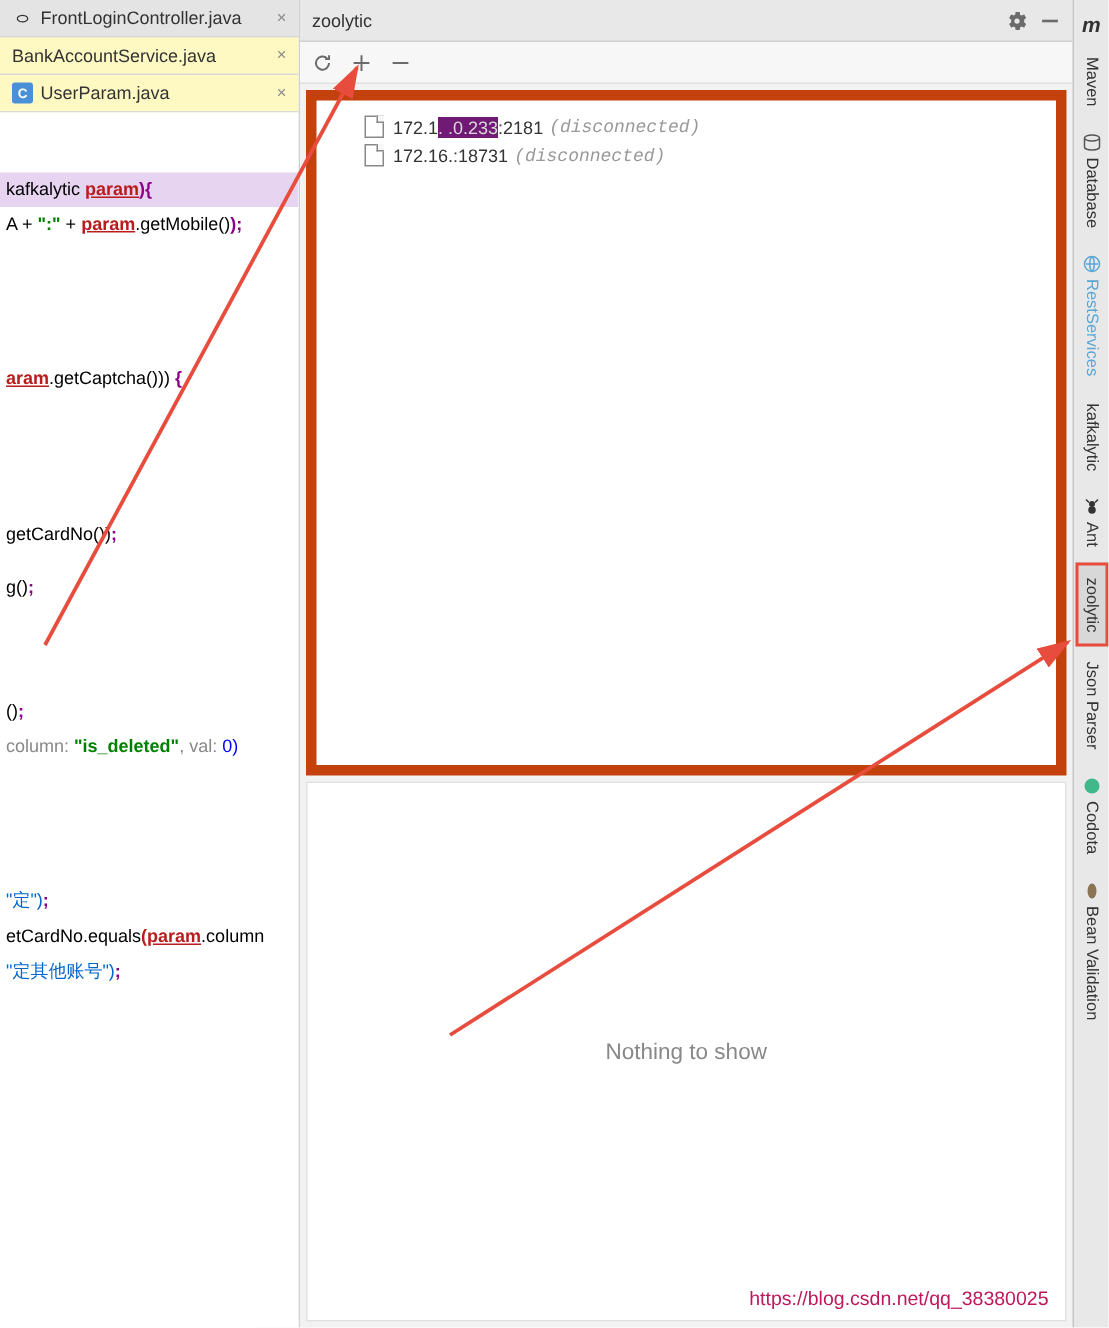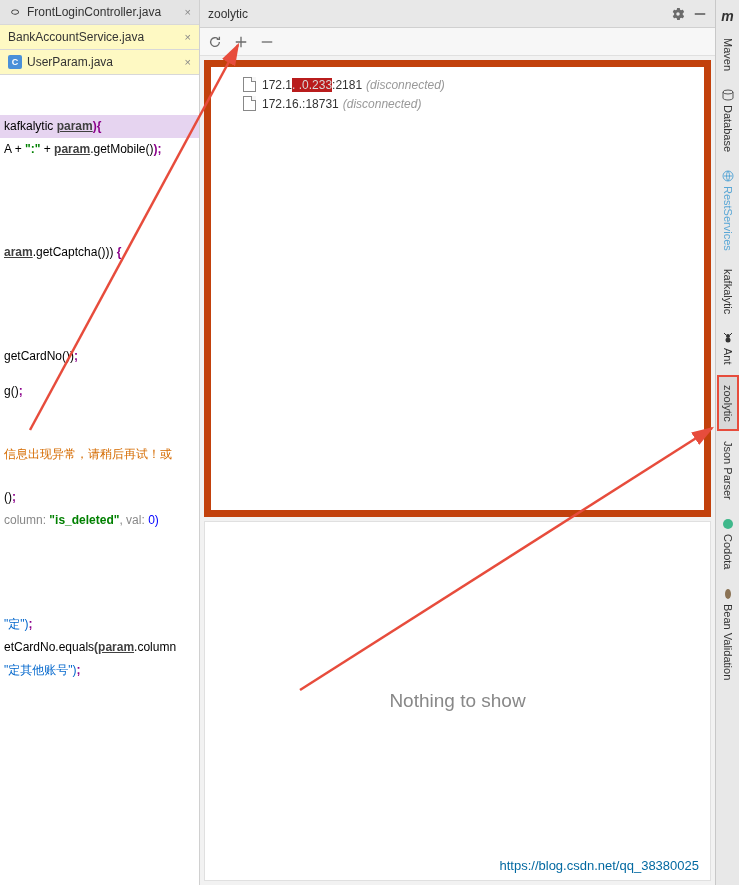--- a/index.html
+++ b/index.html
@@ -12,53 +12,53 @@
     .file-tab:first-child { background: #e4e4e4; }
     .file-tab-close { margin-left: auto; color: #888; font-size: 11px; }
     .file-icon { width: 14px; height: 14px; margin-right: 5px; border-radius: 2px; display: flex; align-items: center; justify-content: center; font-size: 9px; font-weight: bold; color: #fff; }
     .file-icon.java { background: transparent; color: #333; }
     .file-icon.cls { background: #4a90d9; }
     
     .code-area { flex: 1; background: #fff; font-family: Consolas, monospace; font-size: 12px; overflow: hidden; padding-top: 40px; }
     .code-line { white-space: nowrap; padding: 2px 4px; line-height: 1.6; }
     .code-line.highlight { background: #e6d4f0; }
     .kw-purple { color: #8b008b; font-weight: bold; }
-    .kw-bold { font-weight: bold; text-decoration: underline; color: #404040; }
+    .kw-bold { font-weight: bold; text-decoration: underline; color: #b91c1c; }
     .str-green { color: #008000; font-weight: bold; }
     .num-blue { color: #0000ff; }
     .txt-orange { color: #d56b00; }
     .txt-blue { color: #0066cc; }
     
     .right-panel { flex: 1; display: flex; }
     .tool-main { flex: 1; display: flex; flex-direction: column; background: #f2f2f2; }
     
     .tool-header { height: 28px; display: flex; align-items: center; padding: 0 8px; background: #e8e8e8; border-bottom: 1px solid #d0d0d0; }
     .tool-title { font-size: 12px; color: #333; }
     .tool-header-icons { margin-left: auto; display: flex; gap: 8px; }
     .hdr-icon { width: 14px; height: 14px; color: #6b6b6b; cursor: pointer; }
     
     .tool-toolbar { height: 28px; display: flex; align-items: center; padding: 0 8px; gap: 12px; background: #f7f7f7; border-bottom: 1px solid #e0e0e0; }
     .tb-icon { width: 14px; height: 14px; color: #6b6b6b; cursor: pointer; }
     
     .tree-area { flex: 1; background: #fff; padding: 8px 4px; border: 7px solid #c2410c; margin: 4px; }
     .tree-item { display: flex; align-items: center; padding: 2px 8px 2px 28px; font-size: 12px; color: #333; cursor: pointer; }
     .tree-file-icon { width: 13px; height: 15px; border: 1px solid #888; background: #fff; margin-right: 6px; position: relative; }
     .tree-file-icon::before { content: ''; position: absolute; top: -1px; right: -1px; width: 4px; height: 4px; background: #f7f7f7; border-left: 1px solid #888; border-bottom: 1px solid #888; }
-    .tree-status { color: #999; font-style: italic; margin-left: 4px; }
-    
-    .detail-area { height: 360px; background: #fff; border: 1px solid #e0e0e0; margin: 0 4px 4px 4px; display: flex; align-items: center; justify-content: center; color: #888; font-size: 19px; }
+    .tree-status { color: #999; font-style: italic; margin-left: 4px; font-family: Liberation Mono, monospace; }
+    
+    .detail-area { height: 360px; background: #fff; border: 1px solid #e0e0e0; margin: 0 4px 4px 4px; display: flex; align-items: center; justify-content: center; color: #888; font-size: 15px; }
     
     .sidebar-right { width: 24px; background: #e8e8e8; border-left: 1px solid #c8c8c8; display: flex; flex-direction: column; align-items: center; padding-top: 4px; gap: 2px; }
     .side-item { writing-mode: vertical-rl; font-size: 11px; color: #333; padding: 8px 3px; cursor: pointer; display: flex; align-items: center; gap: 4px; }
     .side-item.active { background: #d8d8d8; border: 2px solid #e74c3c; }
     .side-logo { font-weight: bold; font-style: italic; font-size: 14px; color: #333; writing-mode: horizontal-tb; padding: 4px 0; }
     .side-icon { width: 12px; height: 12px; writing-mode: horizontal-tb; }
     
     .arrow { position: absolute; pointer-events: none; }
-    .watermark { position: absolute; bottom: 12px; right: 40px; color: #0369a1; font-size: 13px; }
+    .watermark { position: absolute; bottom: 12px; right: 40px; color: #be185d; font-size: 13px; }
   </style>
 </head>
 <body>
 
 <div class="left-editor">
   <div class="file-tabs">
     <div class="file-tab">
       <span class="file-icon java">⬭</span>
       <span>FrontLoginController.java</span>
       <span class="file-tab-close">×</span>
@@ -87,23 +87,20 @@
     </div>
     <div style="height:80px"></div>
     <div class="code-line">
       <span>getCardNo</span><span class="err-highlight">())</span><span class="kw-purple">;</span>
     </div>
     <div style="height:12px"></div>
     <div class="code-line">
       <span>g</span><span class="err-highlight">()</span><span class="kw-purple">;</span>
     </div>
     <div style="height:40px"></div>
-    <div class="code-line">
-      <span class="txt-orange">信息出现异常，请稍后再试！或</span>
-    </div>
     <div style="height:20px"></div>
     <div class="code-line">
       <span class="err-highlight">()</span><span class="kw-purple">;</span>
     </div>
     <div class="code-line" style="color:#888">
       <span> column: </span><span class="str-green">"is_deleted"</span><span>,  val: </span><span class="num-blue">0)</span>
     </div>
     <div style="height:80px"></div>
     <div class="code-line">
       <span class="txt-blue">"定")</span><span class="kw-purple">;</span>
@@ -140,21 +137,21 @@
         </svg>
       <svg class="tb-icon" viewBox="0 0 16 16">
           <path stroke="currentColor" stroke-width="1.5" d="M2 8h12"></path>
         </svg>
     </div>
 
     <div class="tree-area">
       <div class="tree-item">
         <span class="tree-file-icon"></span>
         <span>172.1</span>
-          <span style="background:#b91c1c;color:#d8d8d8">  .  .0.233</span>
+          <span style="background:#701a75;color:#d8d8d8">  .  .0.233</span>
           <span>:2181</span>
         <span class="tree-status">(disconnected)</span>
       </div>
       <div class="tree-item">
         <span class="tree-file-icon"></span>
         <span>172.16.</span>
           <span style="background:#d8d8d8;color:#d8d8d8">   </span>
           <span>:18731</span>
         <span class="tree-status">(disconnected)</span>
       </div>

